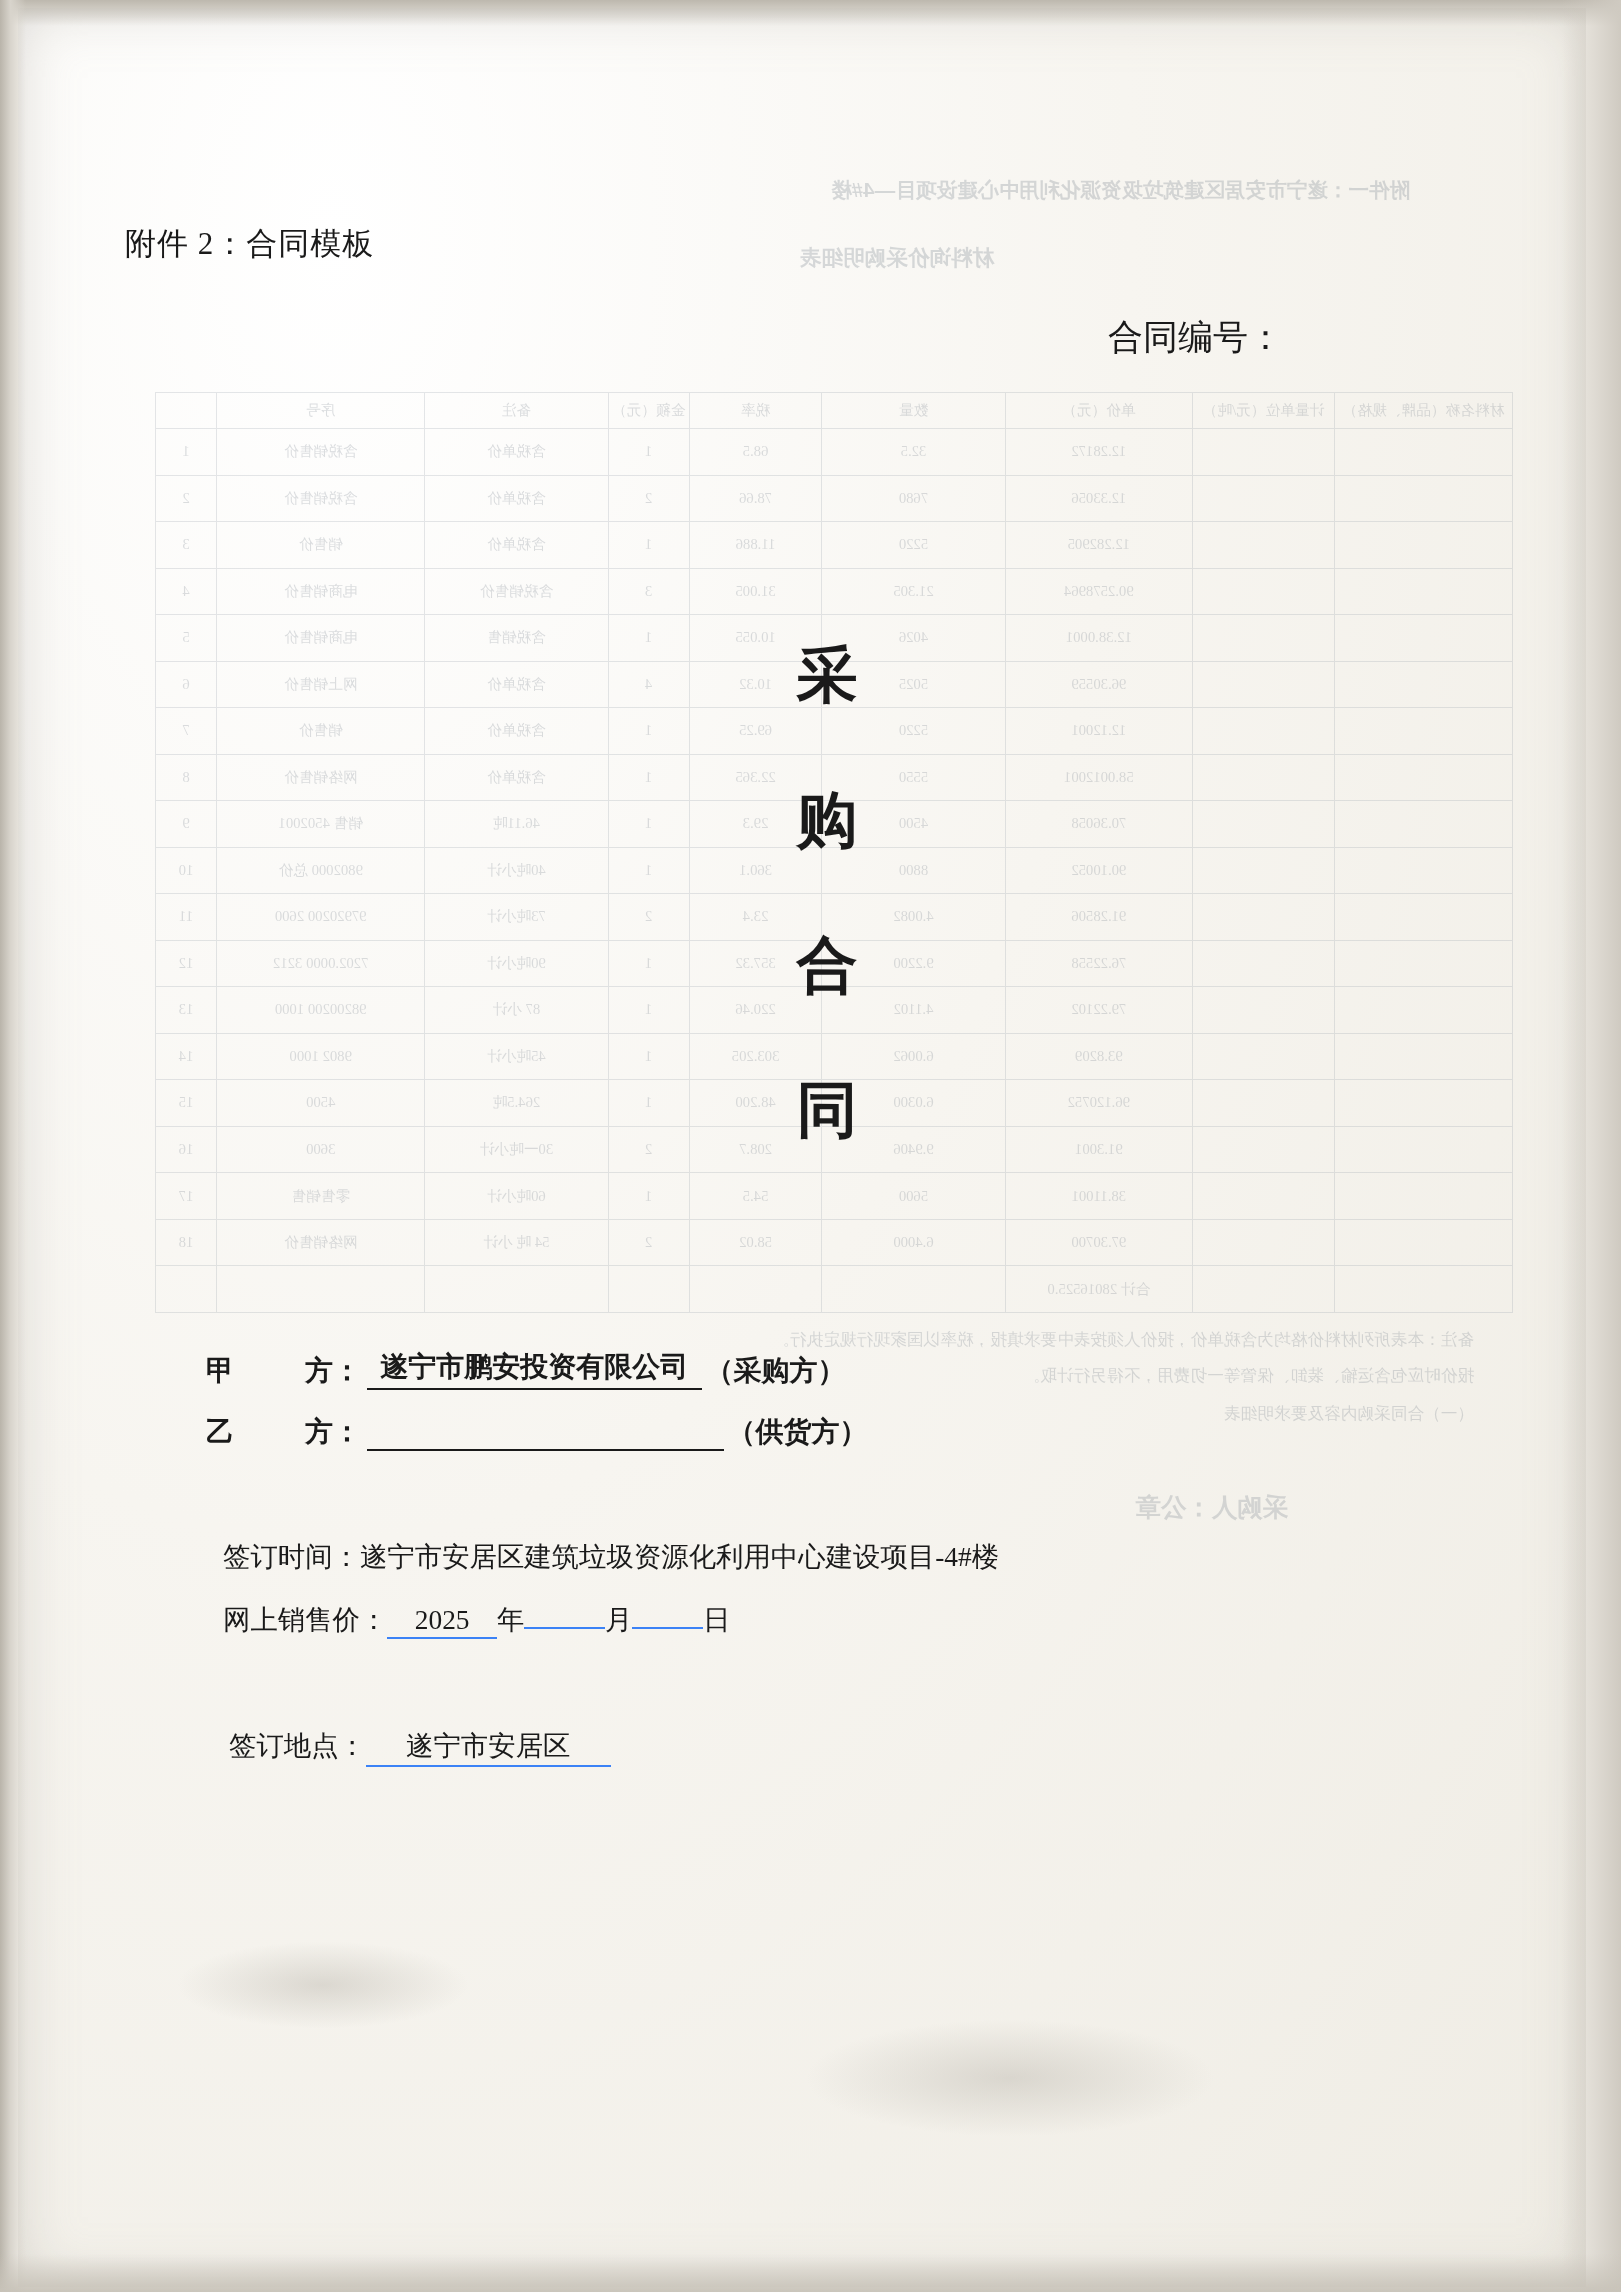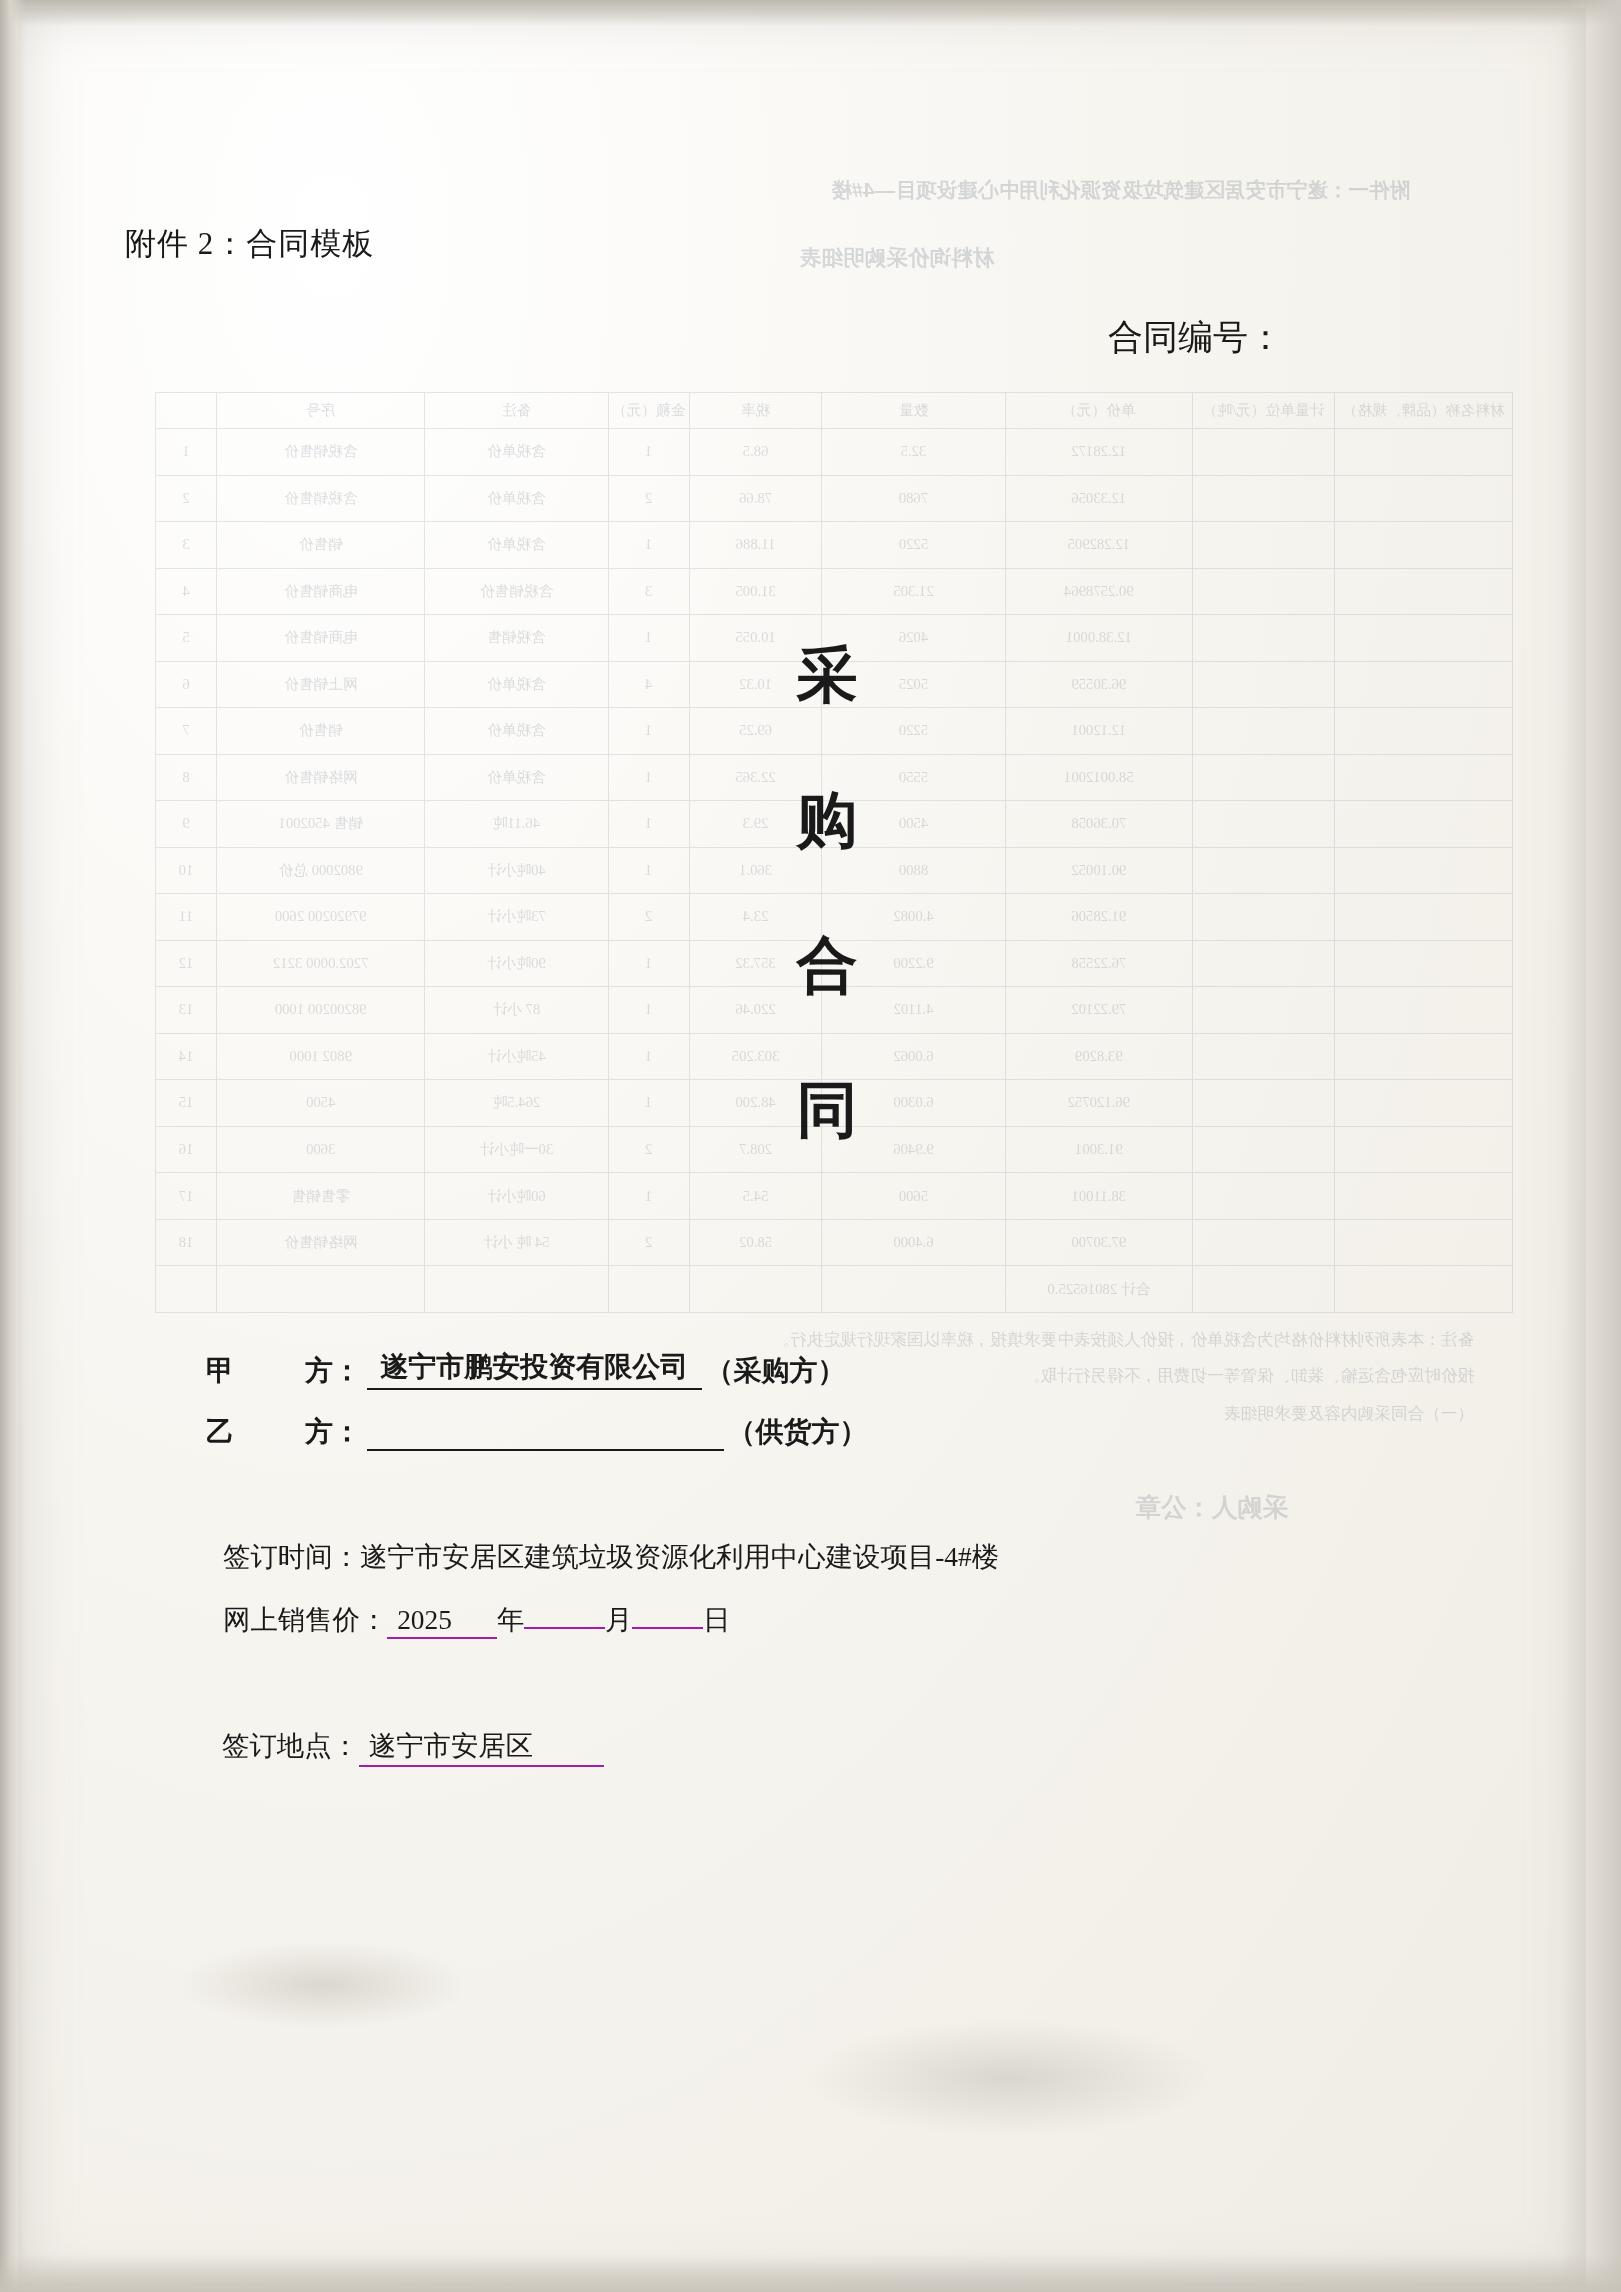--- a/index.html
+++ b/index.html
@@ -155,28 +155,28 @@
     font-weight: bold;
   }
 
   .info-block {
     position: absolute;
     left: 223px;
     top: 1539px;
     font-size: 27.4px;
   }
   .info-row { margin-bottom: 27.4px; white-space: nowrap; }
-  .ul { border-bottom: 2px solid #a21caf; padding: 0 9.8px 1px 9.8px; display: inline-block; }
+  .ul { border-bottom: 2px solid #3b82f6; padding: 0 9.8px 1px 9.8px; display: inline-block; text-align: center; }
   .ul.w-year { min-width: 90px; }
   .ul.w-month { min-width: 61px; }
   .ul.w-day { min-width: 51px; }
 
   .place-block {
     position: absolute;
-    left: 222px;
+    left: 229px;
     top: 1728px;
     font-size: 27.4px;
     white-space: nowrap;
   }
   .ul.w-place { min-width: 225px; }
 
   
   .smudge {
     position: absolute;
     border-radius: 50%;

